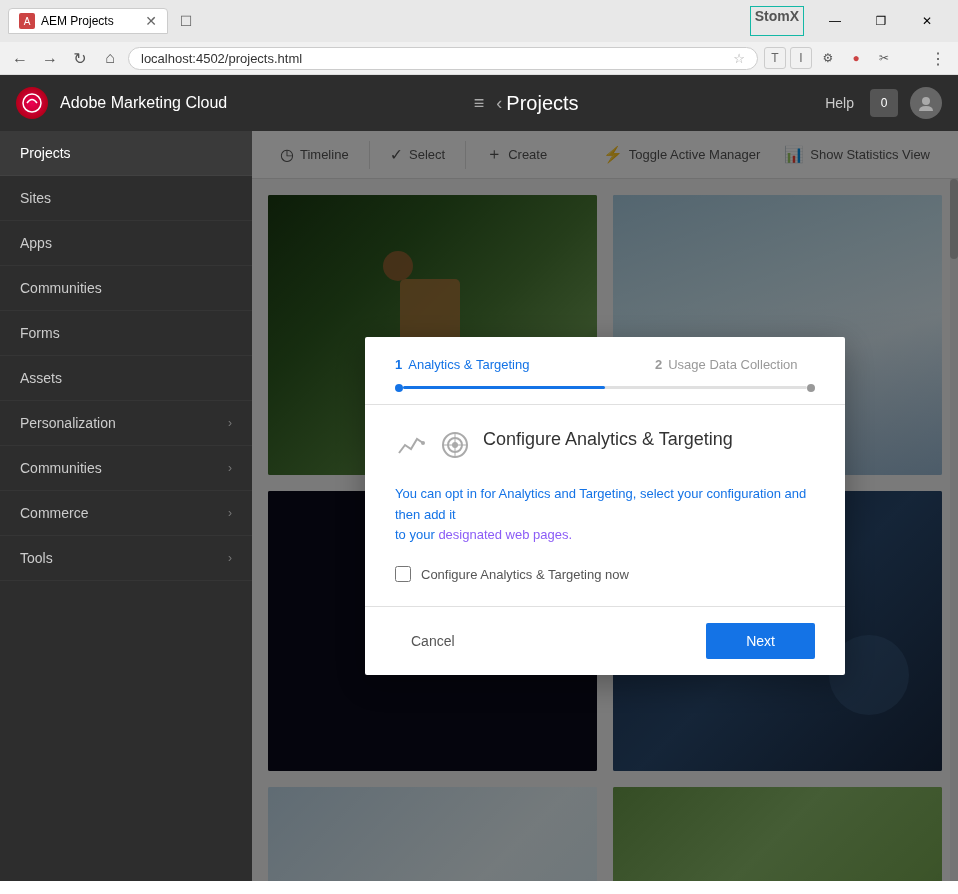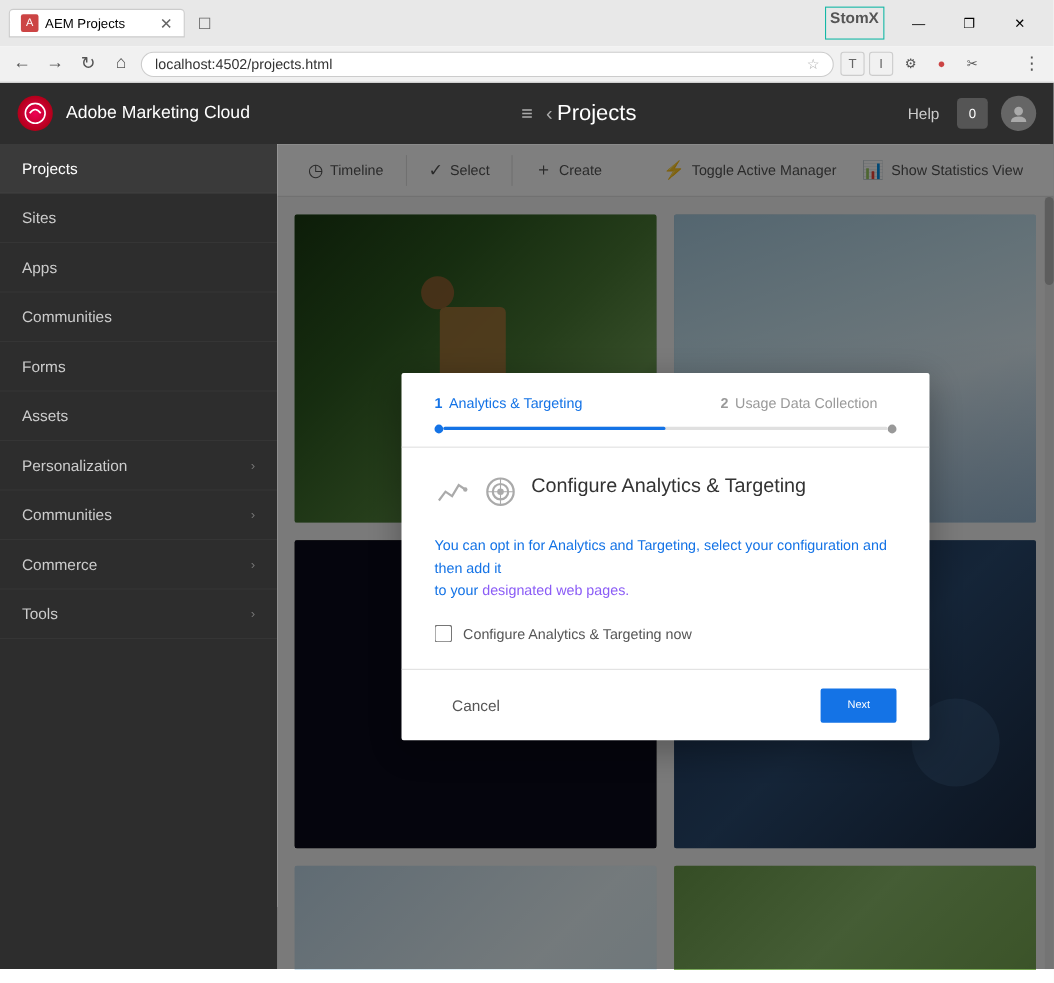--- a/index.html
+++ b/index.html
@@ -78,21 +78,21 @@
     .modal-icon { font-size: 28px; color: #aaa; }
     .modal-title { font-size: 18px; font-weight: 300; color: #333; }
     .modal-description { font-size: 13px; color: #444; line-height: 1.6; margin-bottom: 20px; }
     .modal-description span { color: #1473e6; }
     .modal-checkbox-row { display: flex; align-items: flex-end; gap: 10px; margin-top: 16px; }
     .modal-checkbox { width: 16px; height: 16px; border: 2px solid #aaa; cursor: pointer; flex-shrink: 0; }
     .modal-checkbox-label { font-size: 13px; color: #555; }
 
     .modal-footer { padding: 16px 30px; border-top: 1px solid #e0e0e0; display: flex; align-items: center; justify-content: space-between; }
     .btn-cancel { background: none; border: none; color: #555; font-size: 14px; cursor: pointer; padding: 8px 16px; }
-    .btn-next { background: #1473e6; color: #fff; border: none; padding: 10px 24px; font-size: 10px; cursor: pointer; border-radius: 2px; }
+    .btn-next { background: #1473e6; color: #fff; border: none; padding: 10px 40px; font-size: 14px; cursor: pointer; border-radius: 2px; }
 
     .scrollbar-track { position: absolute; right: 0; top: 0; bottom: 0; width: 8px; background: #e8e8e8; }
     .scrollbar-thumb { position: absolute; right: 0; top: 0; width: 8px; height: 80px; background: #bbb; border-radius: 4px; }
   </style>
 </head>
 <body>
 
 <div style="position:relative;">
   <div class="browser-titlebar">
     <div class="browser-tab">

